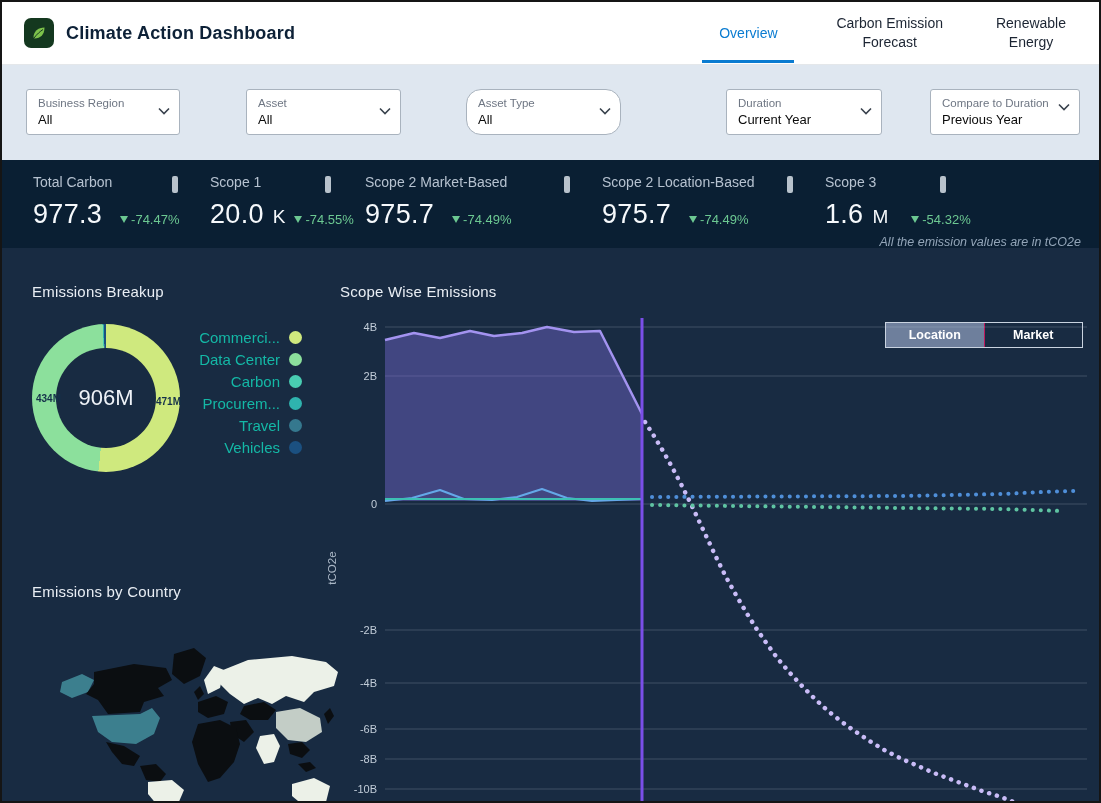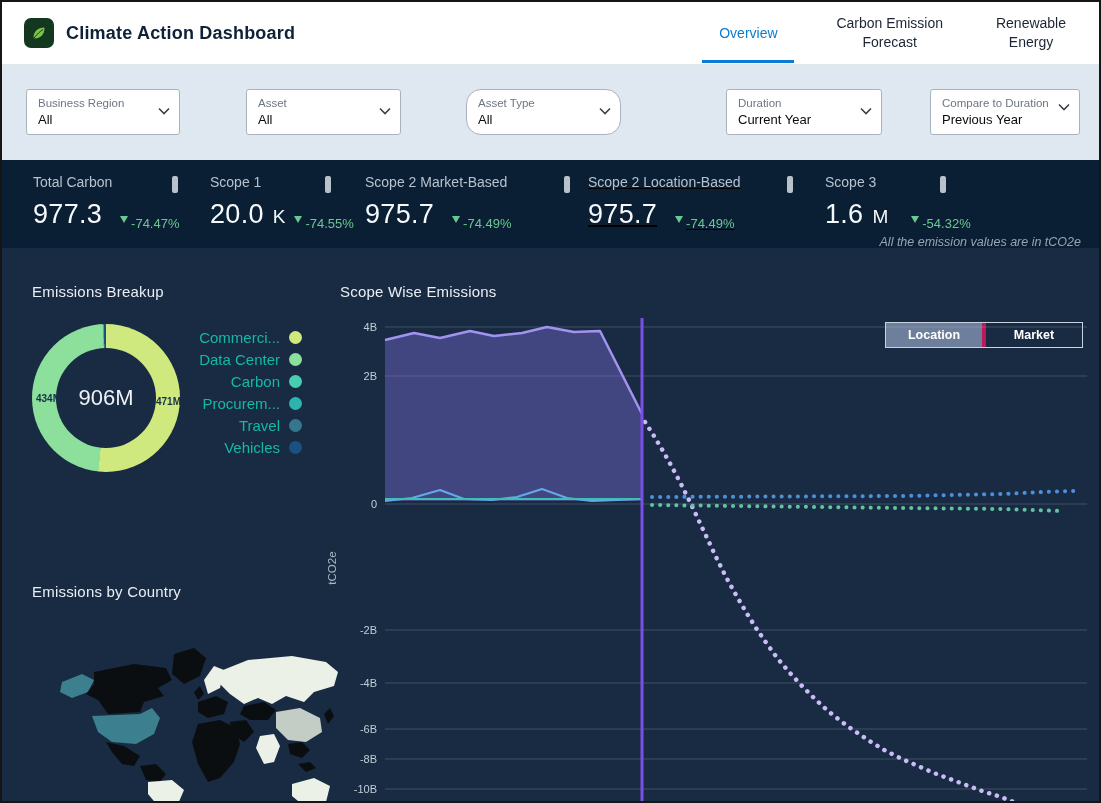--- a/index.html
+++ b/index.html
@@ -33,23 +33,23 @@
   .f4{left:724px;width:156px;}
   .f5{left:928px;width:150px;}
 
   
   .kpibar{position:absolute;left:0;top:158px;width:100%;height:88px;background:#0a1f33;}
   .kpi{position:absolute;top:14px;}
   .kpi .klabel{font-size:14px;color:#b6c2d0;display:block;margin-bottom:9px;white-space:nowrap;}
   .kpi .krow{display:flex;align-items:baseline;gap:9px;}
   .kpi .kvalue{font-size:27px;color:#f6f9fc;letter-spacing:.3px;}
   .kpi .ksuffix{font-size:19px;color:#f6f9fc;}
-  .kpi .kdelta{display:flex;align-items:flex-start;gap:3px;font-size:13px;color:var(--delta-green);}
+  .kpi .kdelta{display:flex;align-items:center;gap:3px;font-size:13px;color:var(--delta-green);}
   .tri-down{width:0;height:0;border-left:4px solid transparent;border-right:4px solid transparent;border-top:7px solid var(--delta-green);display:inline-block;}
-  .k1{left:31px;} .k2{left:208px;} .k3{left:363px;} .k4{left:586px;text-decoration:underline;} .k5{left:823px;}
+  .k1{left:31px;} .k2{left:208px;} .k3{left:363px;} .k4{left:600px;} .k5{left:823px;}
   .ksep{position:absolute;top:16px;width:6px;height:17px;border-radius:2px;background:#b8c2cc;}
   .s1{left:170px;} .s2{left:323px;} .s3{left:562px;} .s4{left:785px;} .s5{left:938px;}
   .kpi-note{position:absolute;right:18px;top:233px;font-size:12.5px;font-style:italic;color:#93a5b8;}
 
   
   .sec-title{position:absolute;font-size:15px;color:#e9eef4;letter-spacing:.2px;}
   .t-breakup{left:30px;top:281px;}
   .t-scope{left:338px;top:281px;}
   .t-country{left:30px;top:581px;}
 
@@ -63,21 +63,21 @@
   .ring-right{right:-1px;top:72px;}
   .legend{position:absolute;left:150px;top:324px;width:150px;}
   .lg-row{display:flex;align-items:center;justify-content:flex-end;gap:9px;height:22px;cursor:pointer;}
   .lg-label{font-size:15px;color:#14b8a6;white-space:nowrap;}
   .lg-dot{width:13px;height:13px;border-radius:50%;flex:0 0 13px;}
 
   
   .toggle{position:absolute;left:883px;top:277px;display:flex;border:1px solid #c9d3e0;width:198px;height:26px;margin-top:43px;}
   .tg-btn{flex:1;display:flex;align-items:center;justify-content:center;font-size:12.5px;font-weight:bold;color:#fff;cursor:pointer;background:transparent;}
   .tg-btn.selected{background:#6e7f9c;}
-  .tg-btn + .tg-btn{border-left:4px solid #be185d;}
+  .tg-btn + .tg-btn{border-left:1px solid #be185d;}
 
   
   .chart-svg{position:absolute;left:330px;top:260px;}
   .ylab{position:absolute;left:300px;top:560px;width:60px;text-align:center;font-size:11.5px;color:#aab7c6;transform:rotate(-90deg);}
 
   
   .map-svg{position:absolute;left:46px;top:634px;}
   .m-dark{fill:var(--map-dark);} .m-light{fill:var(--map-light);}
   .m-teal{fill:var(--map-teal);} .m-gray{fill:var(--map-gray);}
 </style>

